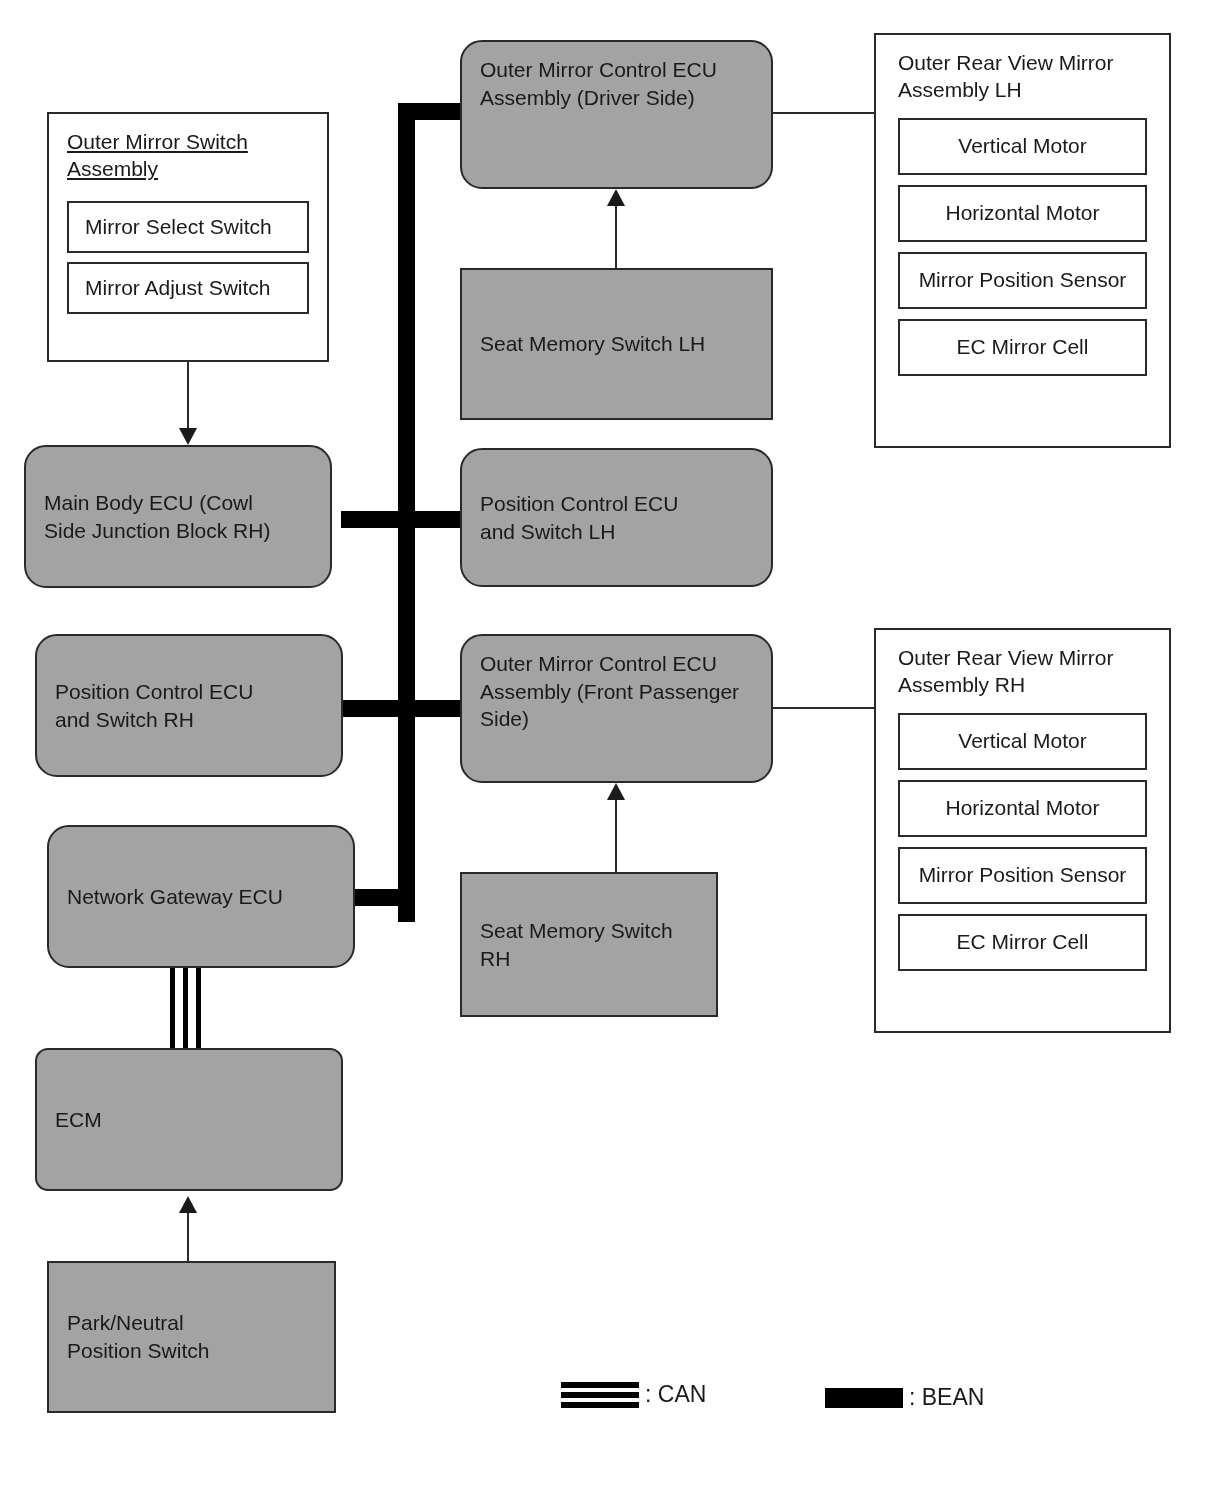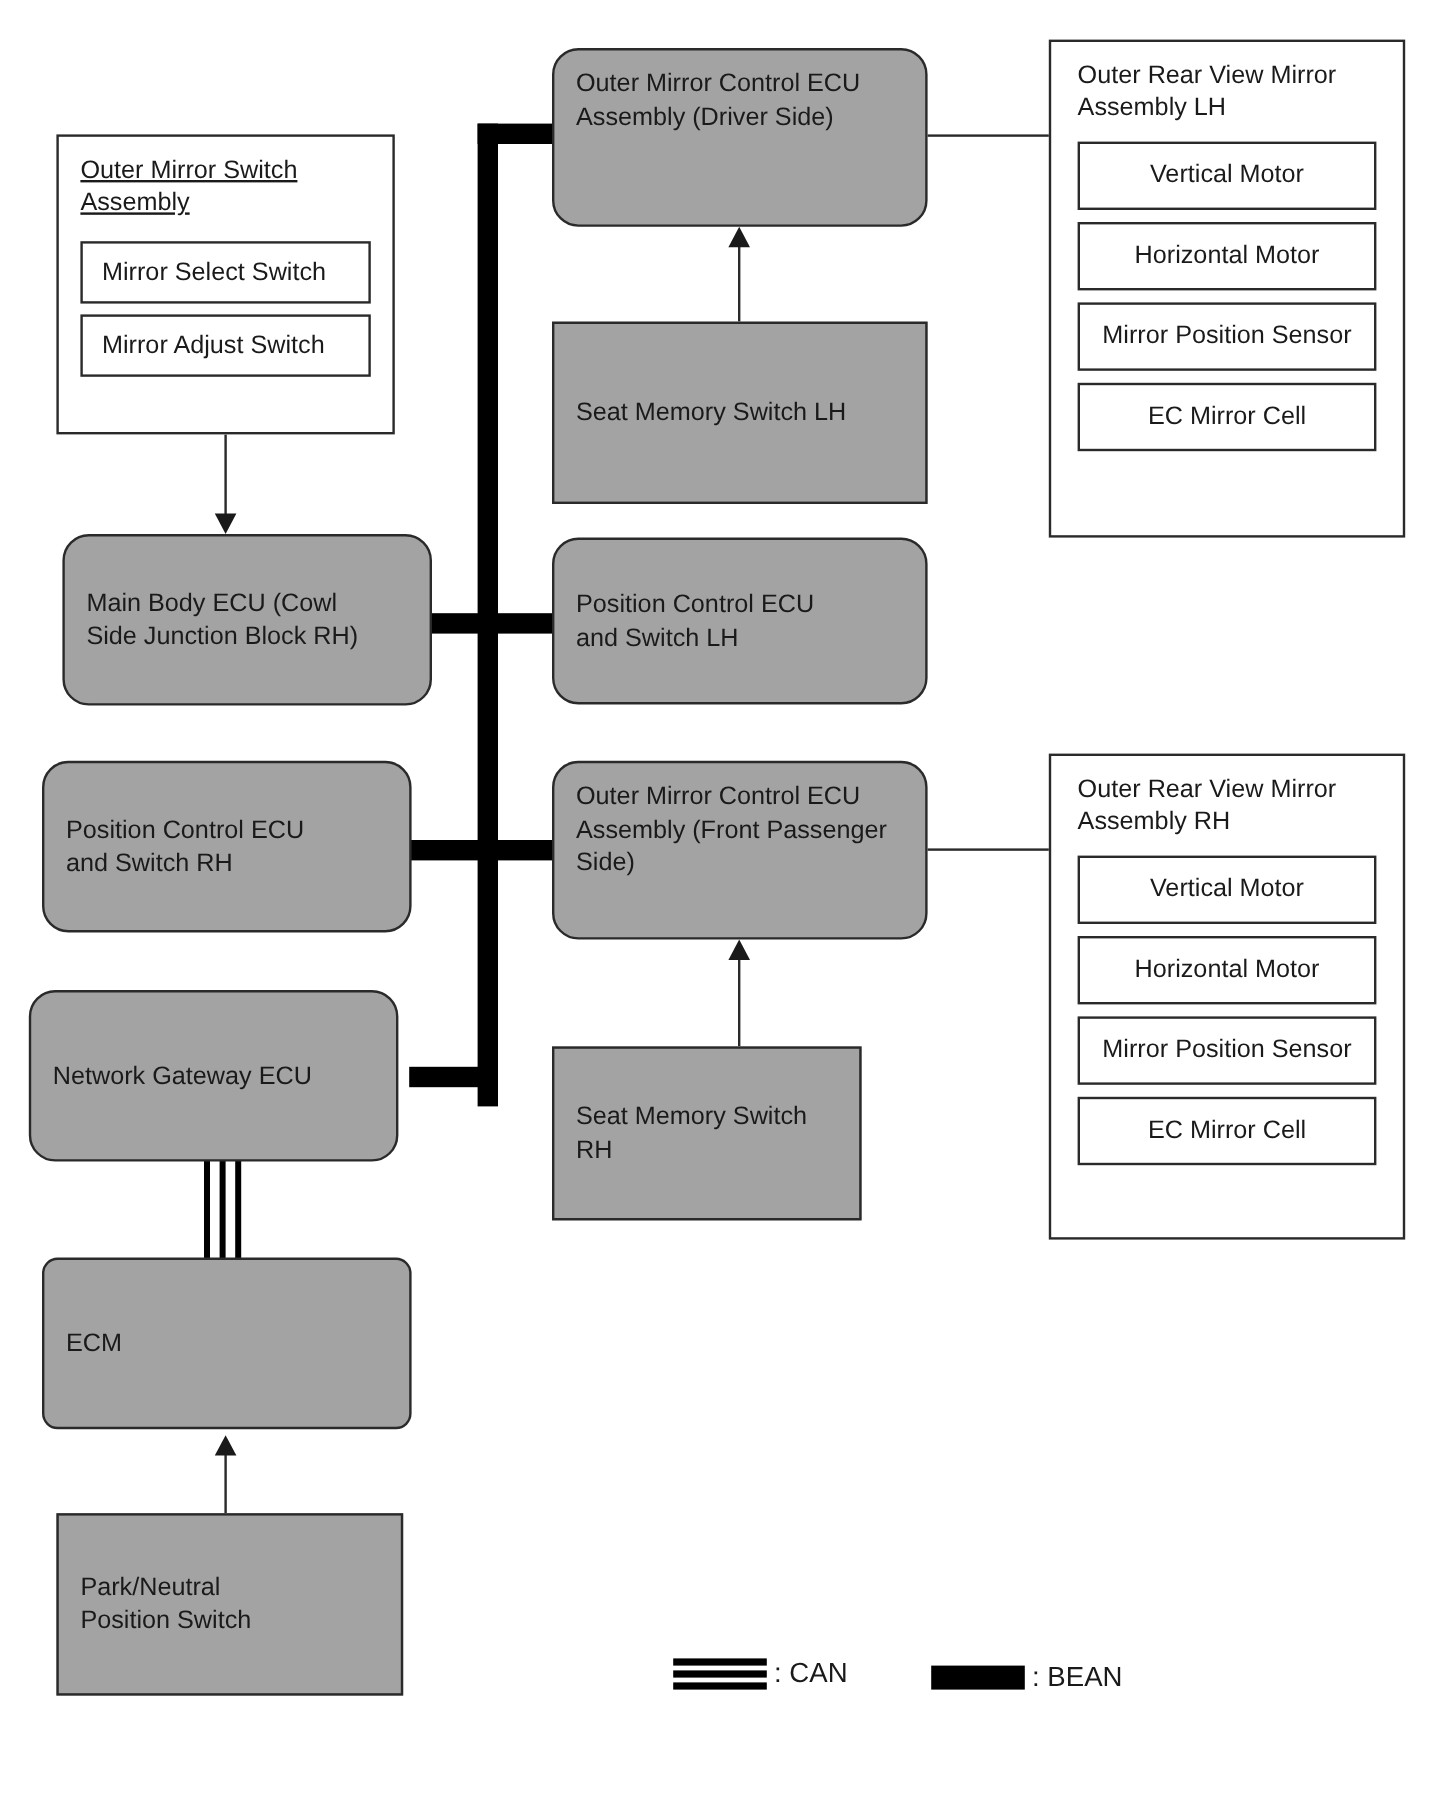--- a/index.html
+++ b/index.html
@@ -210,31 +210,31 @@
     <div class="switch-items">
       <div class="sub-box">
         <span>Mirror Select Switch</span>
       </div>
       <div class="sub-box">
         <span>Mirror Adjust Switch</span>
       </div>
     </div>
   </div>
 
-  <div class="node rounded" style="left:52px; top:445px; width:308px; height:143px;">
+  <div class="node rounded" style="left:24px; top:445px; width:308px; height:143px;">
     <div class="label">Main Body ECU (Cowl
 Side Junction Block RH)</div>
   </div>
 
   <div class="node rounded" style="left:35px; top:634px; width:308px; height:143px;">
     <div class="label">Position Control ECU
 and Switch RH</div>
   </div>
 
-  <div class="node rounded" style="left:24px; top:825px; width:308px; height:143px;">
+  <div class="node rounded" style="left:47px; top:825px; width:308px; height:143px;">
     <div class="label">Network Gateway ECU</div>
   </div>
 
   <div class="node rounded" style="left:35px; top:1048px; width:308px; height:143px;border-radius:13px;">
     <div class="label">ECM</div>
   </div>
 
   <div class="node sharp" style="left:47px; top:1261px; width:289px; height:152px;">
     <div class="label">Park/Neutral
 Position Switch</div>
@@ -304,18 +304,18 @@
 
   <div class="legend-entry" style="left:561px; top:1381px;">
     <span class="legend-can">
       <i></i>
         <i></i>
         <i></i>
     </span>
     <span>: CAN</span>
   </div>
 
-  <div class="legend-entry" style="left:776px; top:1384px;">
+  <div class="legend-entry" style="left:825px; top:1384px;">
     <span class="legend-bean"></span>
     <span>: BEAN</span>
   </div>
 
 </div>
 
 </body></html>

